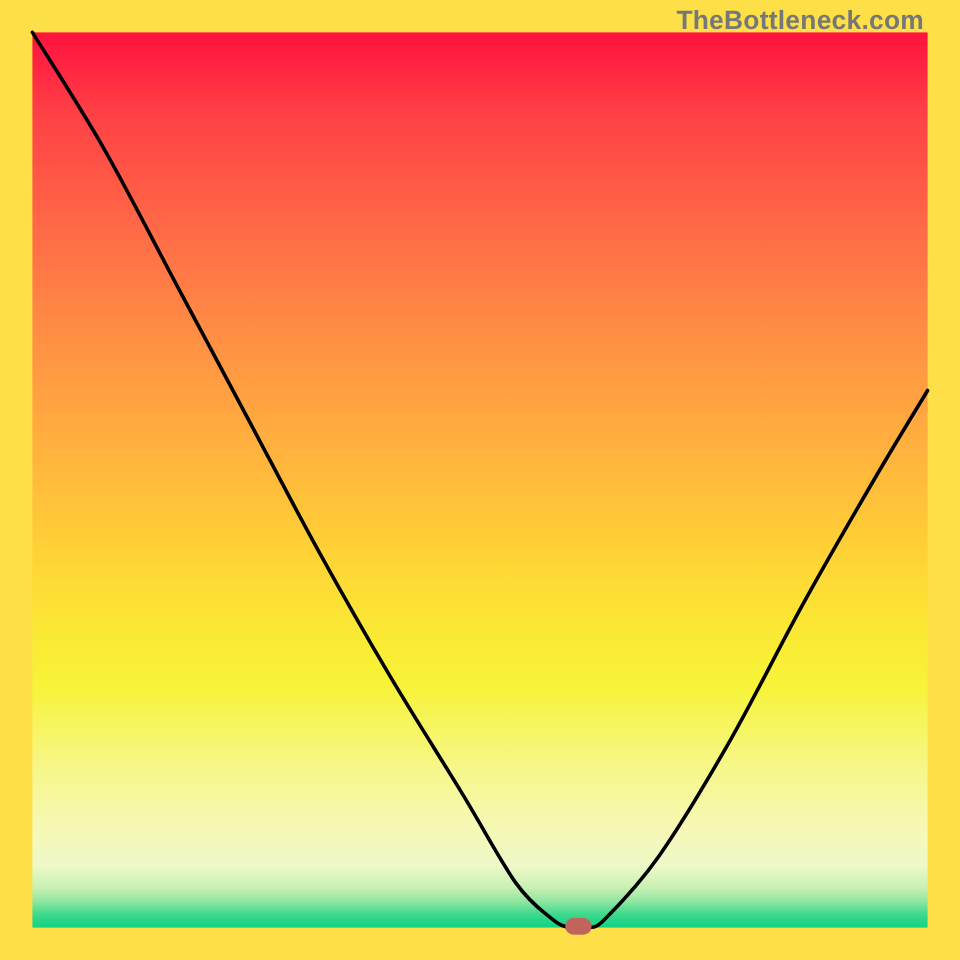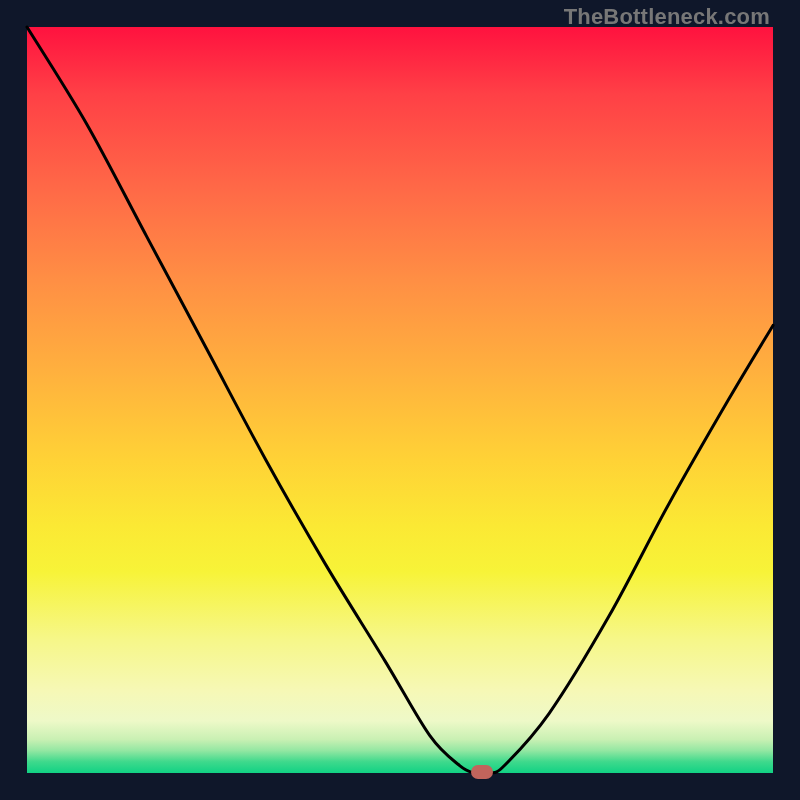--- a/index.html
+++ b/index.html
@@ -10,21 +10,21 @@
     background: #000;
     overflow: hidden;
     font-family: Arial, Helvetica, sans-serif;
   }
   .frame {
     position: absolute;
     left: 0;
     top: 0;
     width: 800px;
     height: 800px;
-    background: #0f172a;
+    background: #fde047;
   }
   .plot {
     position: absolute;
     left: 27px;
     top: 27px;
     width: 746px;
     height: 746px;
     
     background: linear-gradient(
       to bottom,

